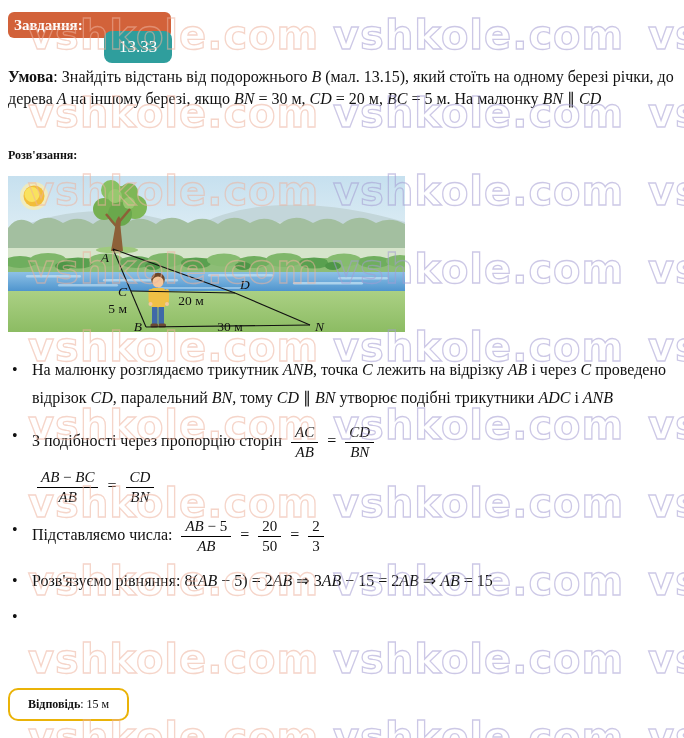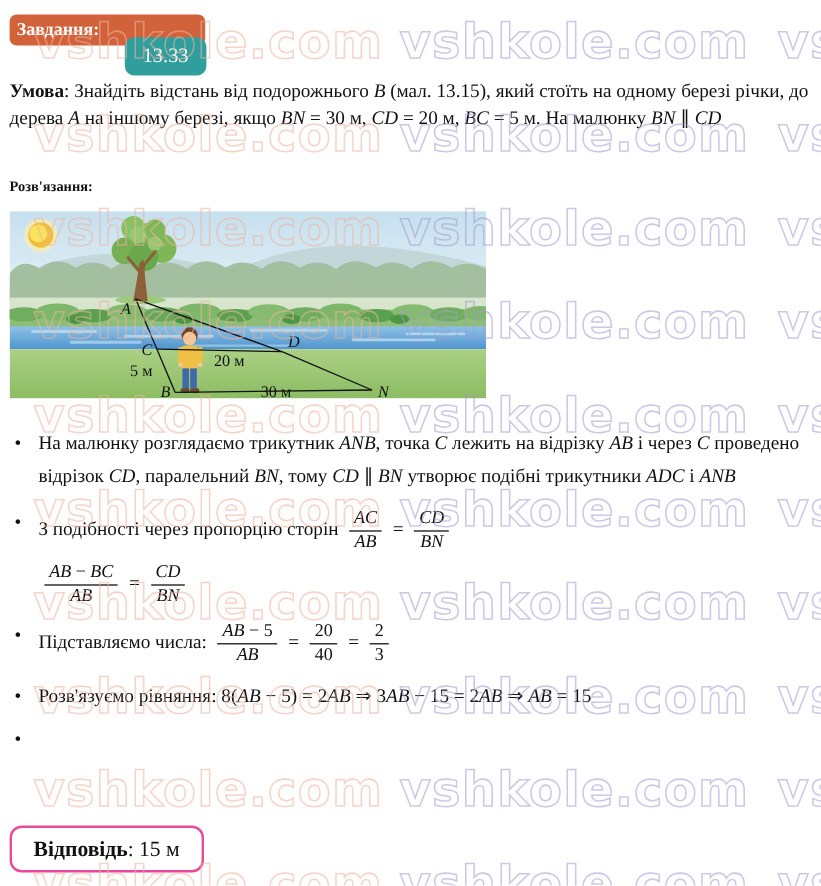--- a/index.html
+++ b/index.html
@@ -41,21 +41,21 @@
   .b4{margin-top:14px;line-height:24px;}
   .b5{margin-top:12px;line-height:24px;}
   .frac{display:inline-flex;flex-direction:column;align-items:center;vertical-align:middle;
         margin:0 5px;font-size:15px;line-height:17px;text-align:center;}
   .frac .num{border-bottom:1px solid #000;padding:0 4px 1px;}
   .frac .den{padding:1px 4px 0;}
   .frac-line{margin:8px 0 0 0;}
 
   
   .answer{position:absolute;top:688px;left:8px;z-index:1;display:inline-block;
-          border:2px solid #ec4899;border-radius:10px;padding:7px 18px;font-size:18px;background:#fff;}
+          border:2px solid #eab308;border-radius:10px;padding:7px 18px;font-size:12px;background:#fff;}
 </style>
 </head>
 <body>
 
 <div class="page">
 
   <div class="hdr">
     <div class="badge-task">
       <span>Завдання:</span>
     </div>
@@ -216,21 +216,21 @@
     <div class="bullet b3">
       <span class="dot">•</span>
       <span><span>Підставляємо числа:</span></span>
       <span class="frac">
         <span class="num"><span class="it">AB</span><span> − 5</span></span>
         <span class="den"><span class="it">AB</span></span>
       </span>
       <span>=</span>
       <span class="frac">
         <span class="num"><span>20</span></span>
-        <span class="den"><span>40</span></span>
+        <span class="den"><span>50</span></span>
       </span>
       <span>=</span>
       <span class="frac">
         <span class="num"><span>2</span></span>
         <span class="den"><span>3</span></span>
       </span>
     </div>
 
     <div class="bullet b4">
       <span class="dot">•</span>

